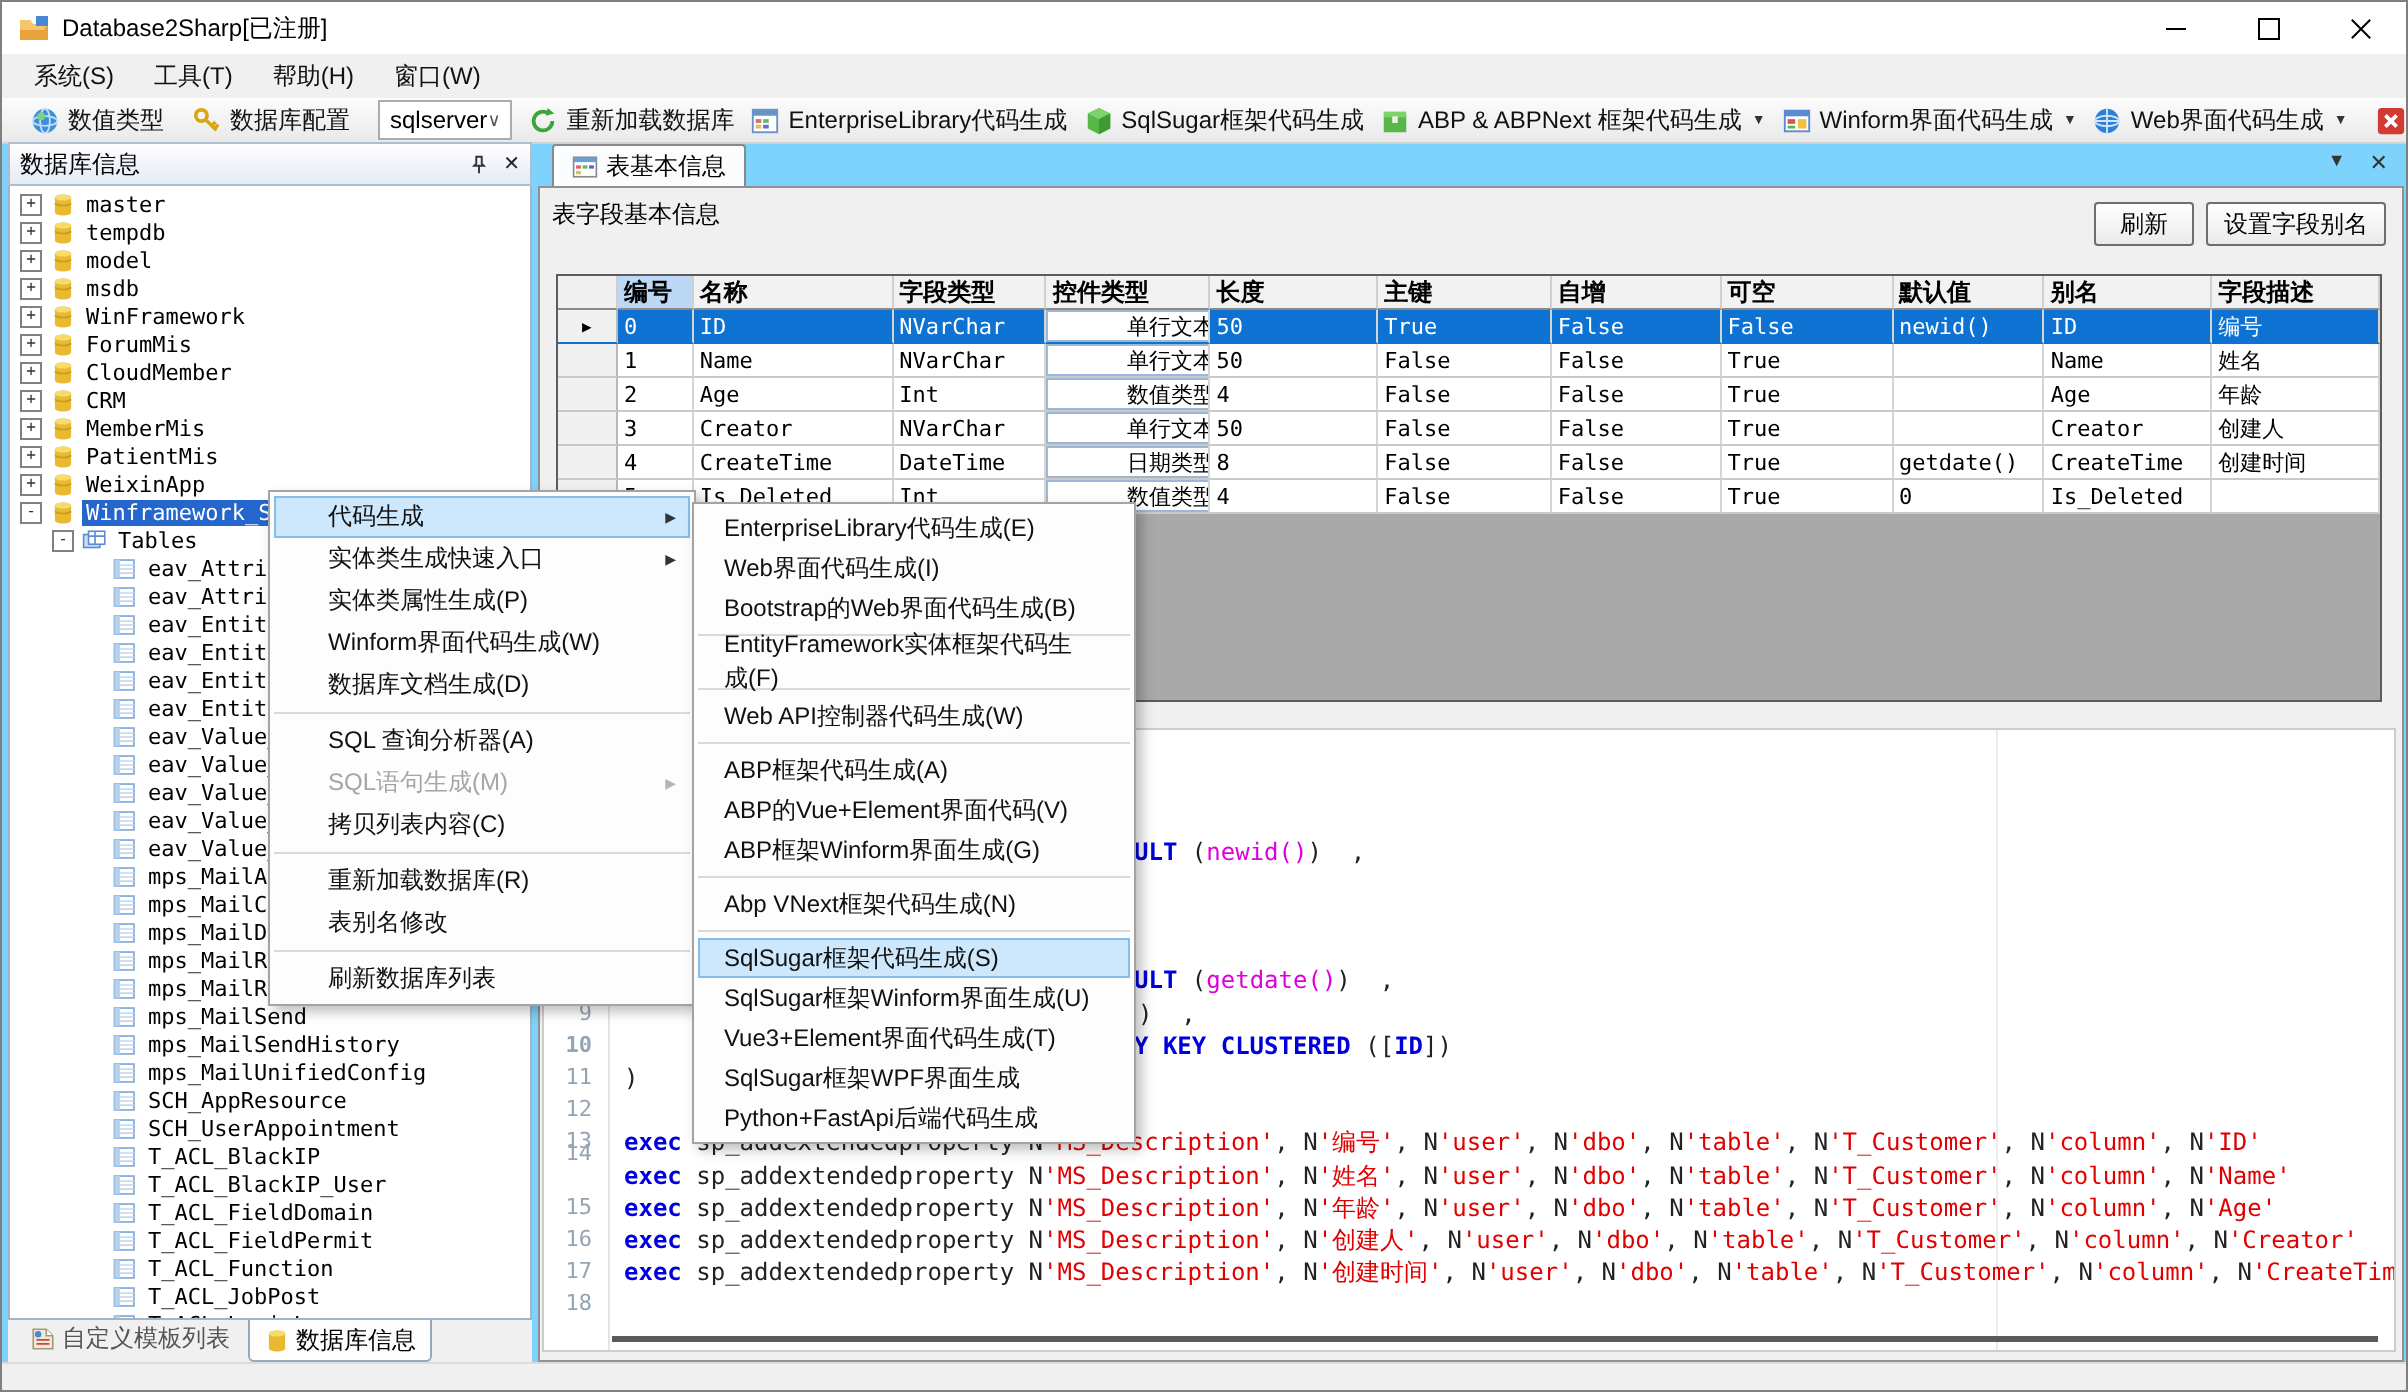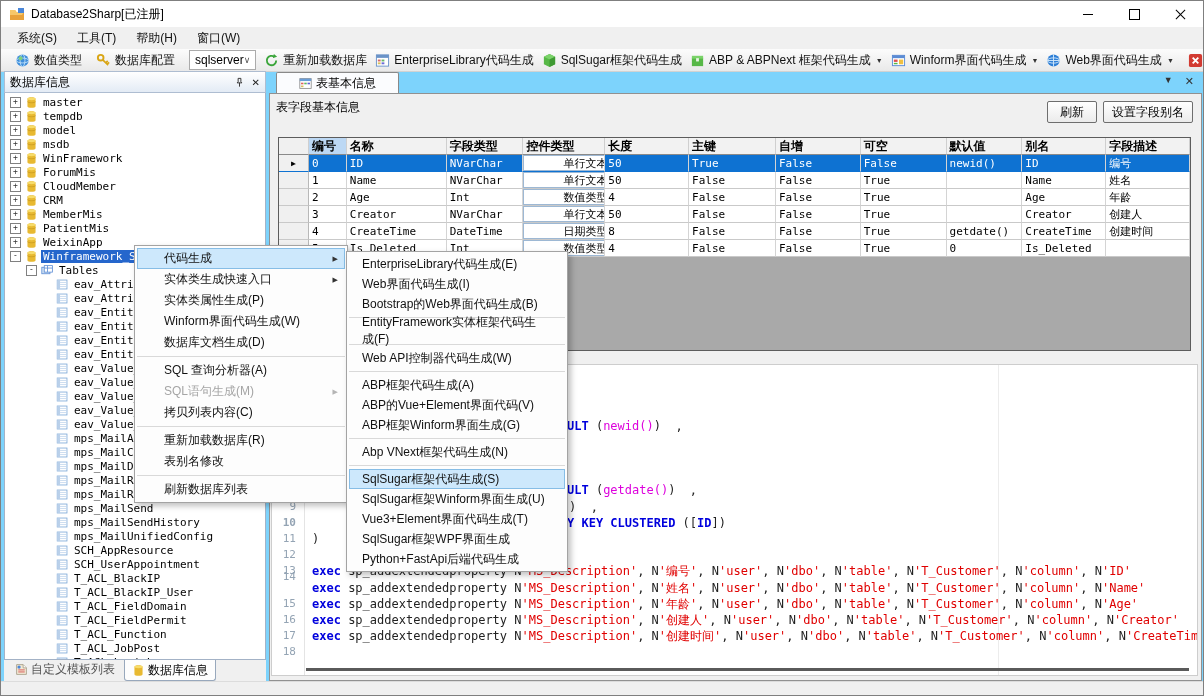--- a/index.html
+++ b/index.html
@@ -45,21 +45,21 @@
   .ticon-sm{width:13px;height:13px;flex:none;margin-right:3px;}
   .tlabel{padding:0 2px;}
   .tsel{background:#2566cc;color:#fff;}
   .lp-tabs{height:21px;display:flex;align-items:flex-start;background:#f0f0f0;padding-left:4px;gap:2px;}
   .btab{display:flex;align-items:center;gap:3px;height:19px;padding:0 7px;font-size:12px;color:#555;}
   .btab.active{background:#fdfdfd;border:1px solid #98a8bc;border-top:none;color:#000;
     border-radius:0 0 3px 3px;height:20px;}
   
   .doc{position:absolute;left:268px;top:70px;width:933px;height:610px;}
   .doc-tabstrip{height:22px;position:relative;display:flex;align-items:flex-end;}
-  .doc-tab{display:flex;align-items:center;gap:4px;height:20px;padding:0 22px;margin-left:7px;
+  .doc-tab{display:flex;align-items:center;gap:4px;height:20px;padding:0 9px;margin-left:7px;
     background:#fbfcfe;border:1px solid #898989;border-bottom:none;font-size:12px;border-radius:2px 2px 0 0;}
   .doc-tab-ctrl{position:absolute;right:8px;top:4px;display:flex;gap:12px;font-size:9px;color:#333;}
   .doc-content{position:absolute;left:0;top:22px;right:0;bottom:0;border:1px solid #919191;
     background:#f0f0f0;}
   .section-label{position:absolute;left:6px;top:5px;font-size:12px;color:#000;}
   .btn{position:absolute;top:7px;height:22px;border:1px solid #6e6e6e;border-radius:2px;
     background:linear-gradient(#ffffff,#ebebeb);font-size:12px;font-family:inherit;}
   .btn-refresh{right:104px;width:50px;}
   .btn-alias{right:8px;width:90px;}
   

